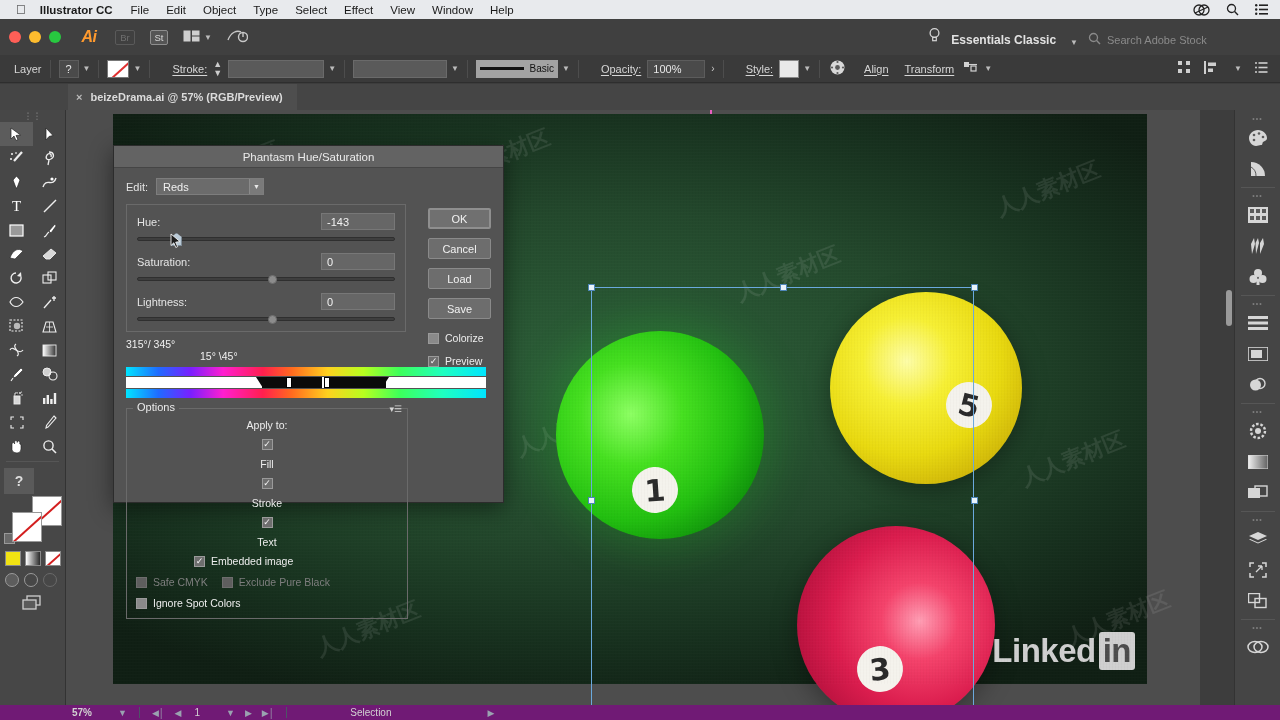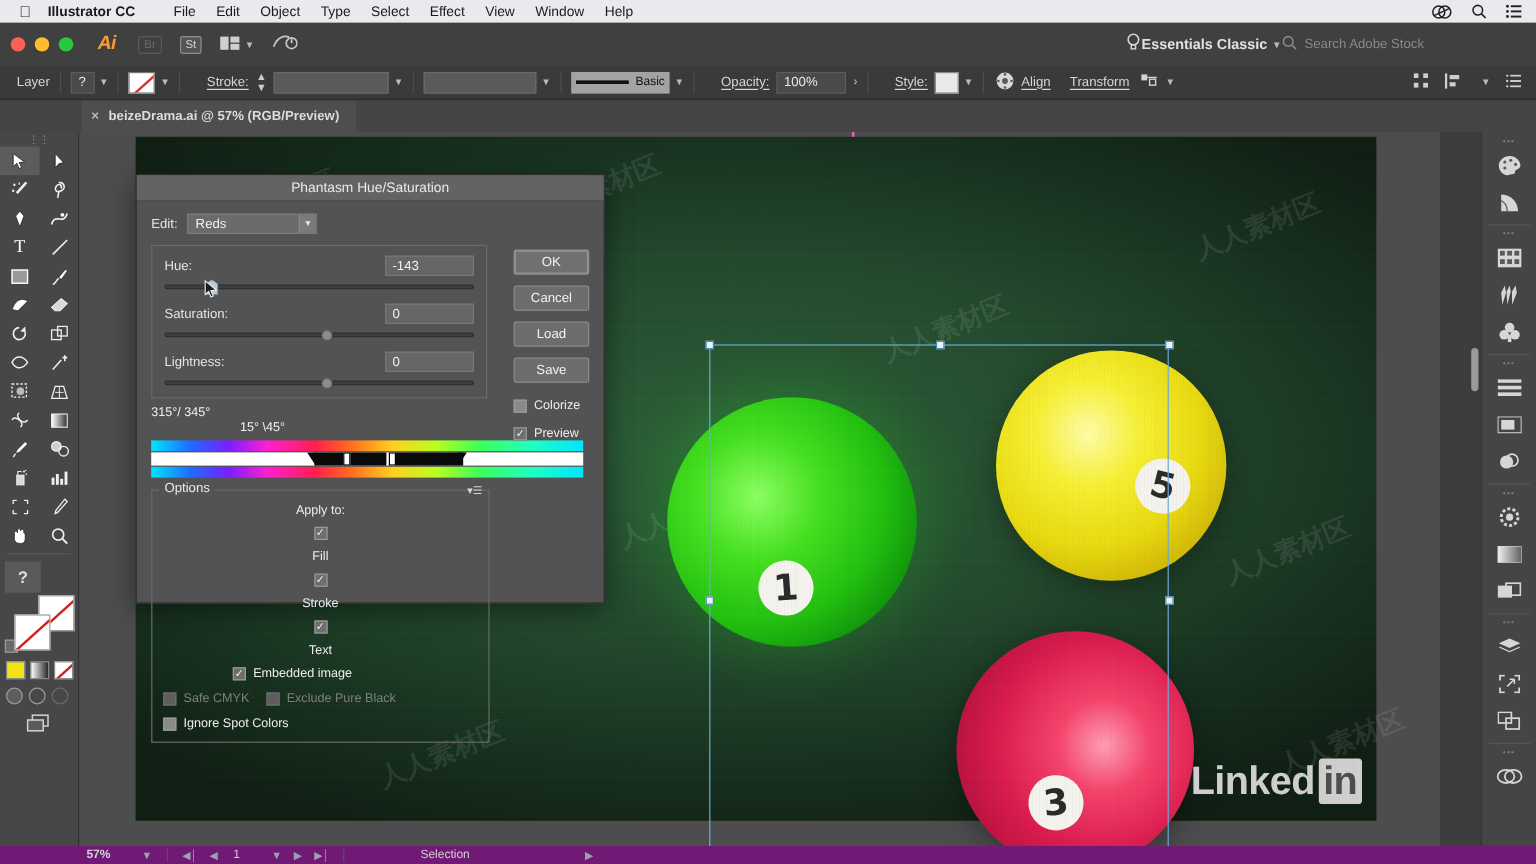--- a/index.html
+++ b/index.html
@@ -13,21 +13,21 @@
   .app { position: relative; width: 1280px; height: 720px; }
 
   
   .macbar {
     position: absolute; top: 0; left: 0; width: 1280px; height: 19px;
     background: #e8eaed;
     display: flex; align-items: center;
     font-size: 11.5px; color: #1a1a1a;
   }
   .macbar .apple { margin: 0 14px 0 16px; font-size: 13px; line-height: 1; }
-  .macbar .appname { font-weight: bold; margin-right: 32px; }
+  .macbar .appname { font-weight: bold; margin-right: 18px; }
   .macbar .mi { margin-right: 17px; }
   .macbar .right { margin-left: auto; display: flex; align-items: center; gap: 16px; padding-right: 12px; }
   .macbar .right svg { display: block; }
 
   
   .titlebar {
     position: absolute; top: 19px; left: 0; width: 1280px; height: 36px;
     background: #404040;
     display: flex; align-items: center;
   }
@@ -44,21 +44,21 @@
     margin-left: 14px; min-width: 20px; height: 18px;
     display: flex; align-items: center; justify-content: center;
     font-size: 10px; color: #b8b8b8;
   }
   .tb-box {
     border: 1px solid #8e8e8e; border-radius: 2px;
     padding: 1px 4px; font-size: 9.5px; color: #d8d8d8; background: #555;
   }
   .tb-box.dim { color: #6e6e6e; border-color: #5a5a5a; background: transparent; }
   .caret { font-size: 8px; color: #bbb; margin-left: 4px; }
-  .tb-right { margin-left: auto; display: flex; align-items: center; padding-right: 22px; }
+  .tb-right { margin-left: auto; display: flex; align-items: flex-end; padding-right: 2px; gap: 10px; }
   .workspace { font-size: 12px; color: #e2e2e2; font-weight: bold; }
   .stocksearch {
     font-size: 11px; color: #8a8a8a; display: flex; align-items: center; gap: 6px;
     width: 190px;
   }
 
   
   .controlbar {
     position: absolute; top: 55px; left: 0; width: 1280px; height: 28px;
     background: #3a3a3a;
@@ -475,21 +475,21 @@
           <circle cx="7.5" cy="7.5" r="7" fill="#d8d8d8"></circle>
           <circle cx="7.5" cy="7.5" r="2.4" fill="#5a5a5a"></circle>
           <g fill="#5a5a5a">
             <circle cx="7.5" cy="2" r="1.1"></circle>
             <circle cx="7.5" cy="13" r="1.1"></circle>
             <circle cx="2" cy="7.5" r="1.1"></circle>
             <circle cx="13" cy="7.5" r="1.1"></circle>
           </g>
         </svg>
     </span>
-    <span class="cb-label ul" style="margin-left:6px;">Align</span>
+    <span class="cb-label ul" style="margin-left:19px;">Align</span>
     <span class="cb-label ul" style="margin-left:16px;">Transform</span>
     <span style="margin-left:10px;">
       <svg width="16" height="13" viewBox="0 0 16 13">
           <rect x="0" y="1" width="5" height="5" fill="#d2d2d2"></rect>
           <rect x="7" y="5" width="5" height="5" fill="none" stroke="#d2d2d2" stroke-width="1.2"></rect>
           <path d="M5 3.5 L13 3.5" stroke="#d2d2d2" stroke-width="1.1"></path>
         </svg>
     </span>
     <span class="caret">▼</span>
     <span class="cb-right">

